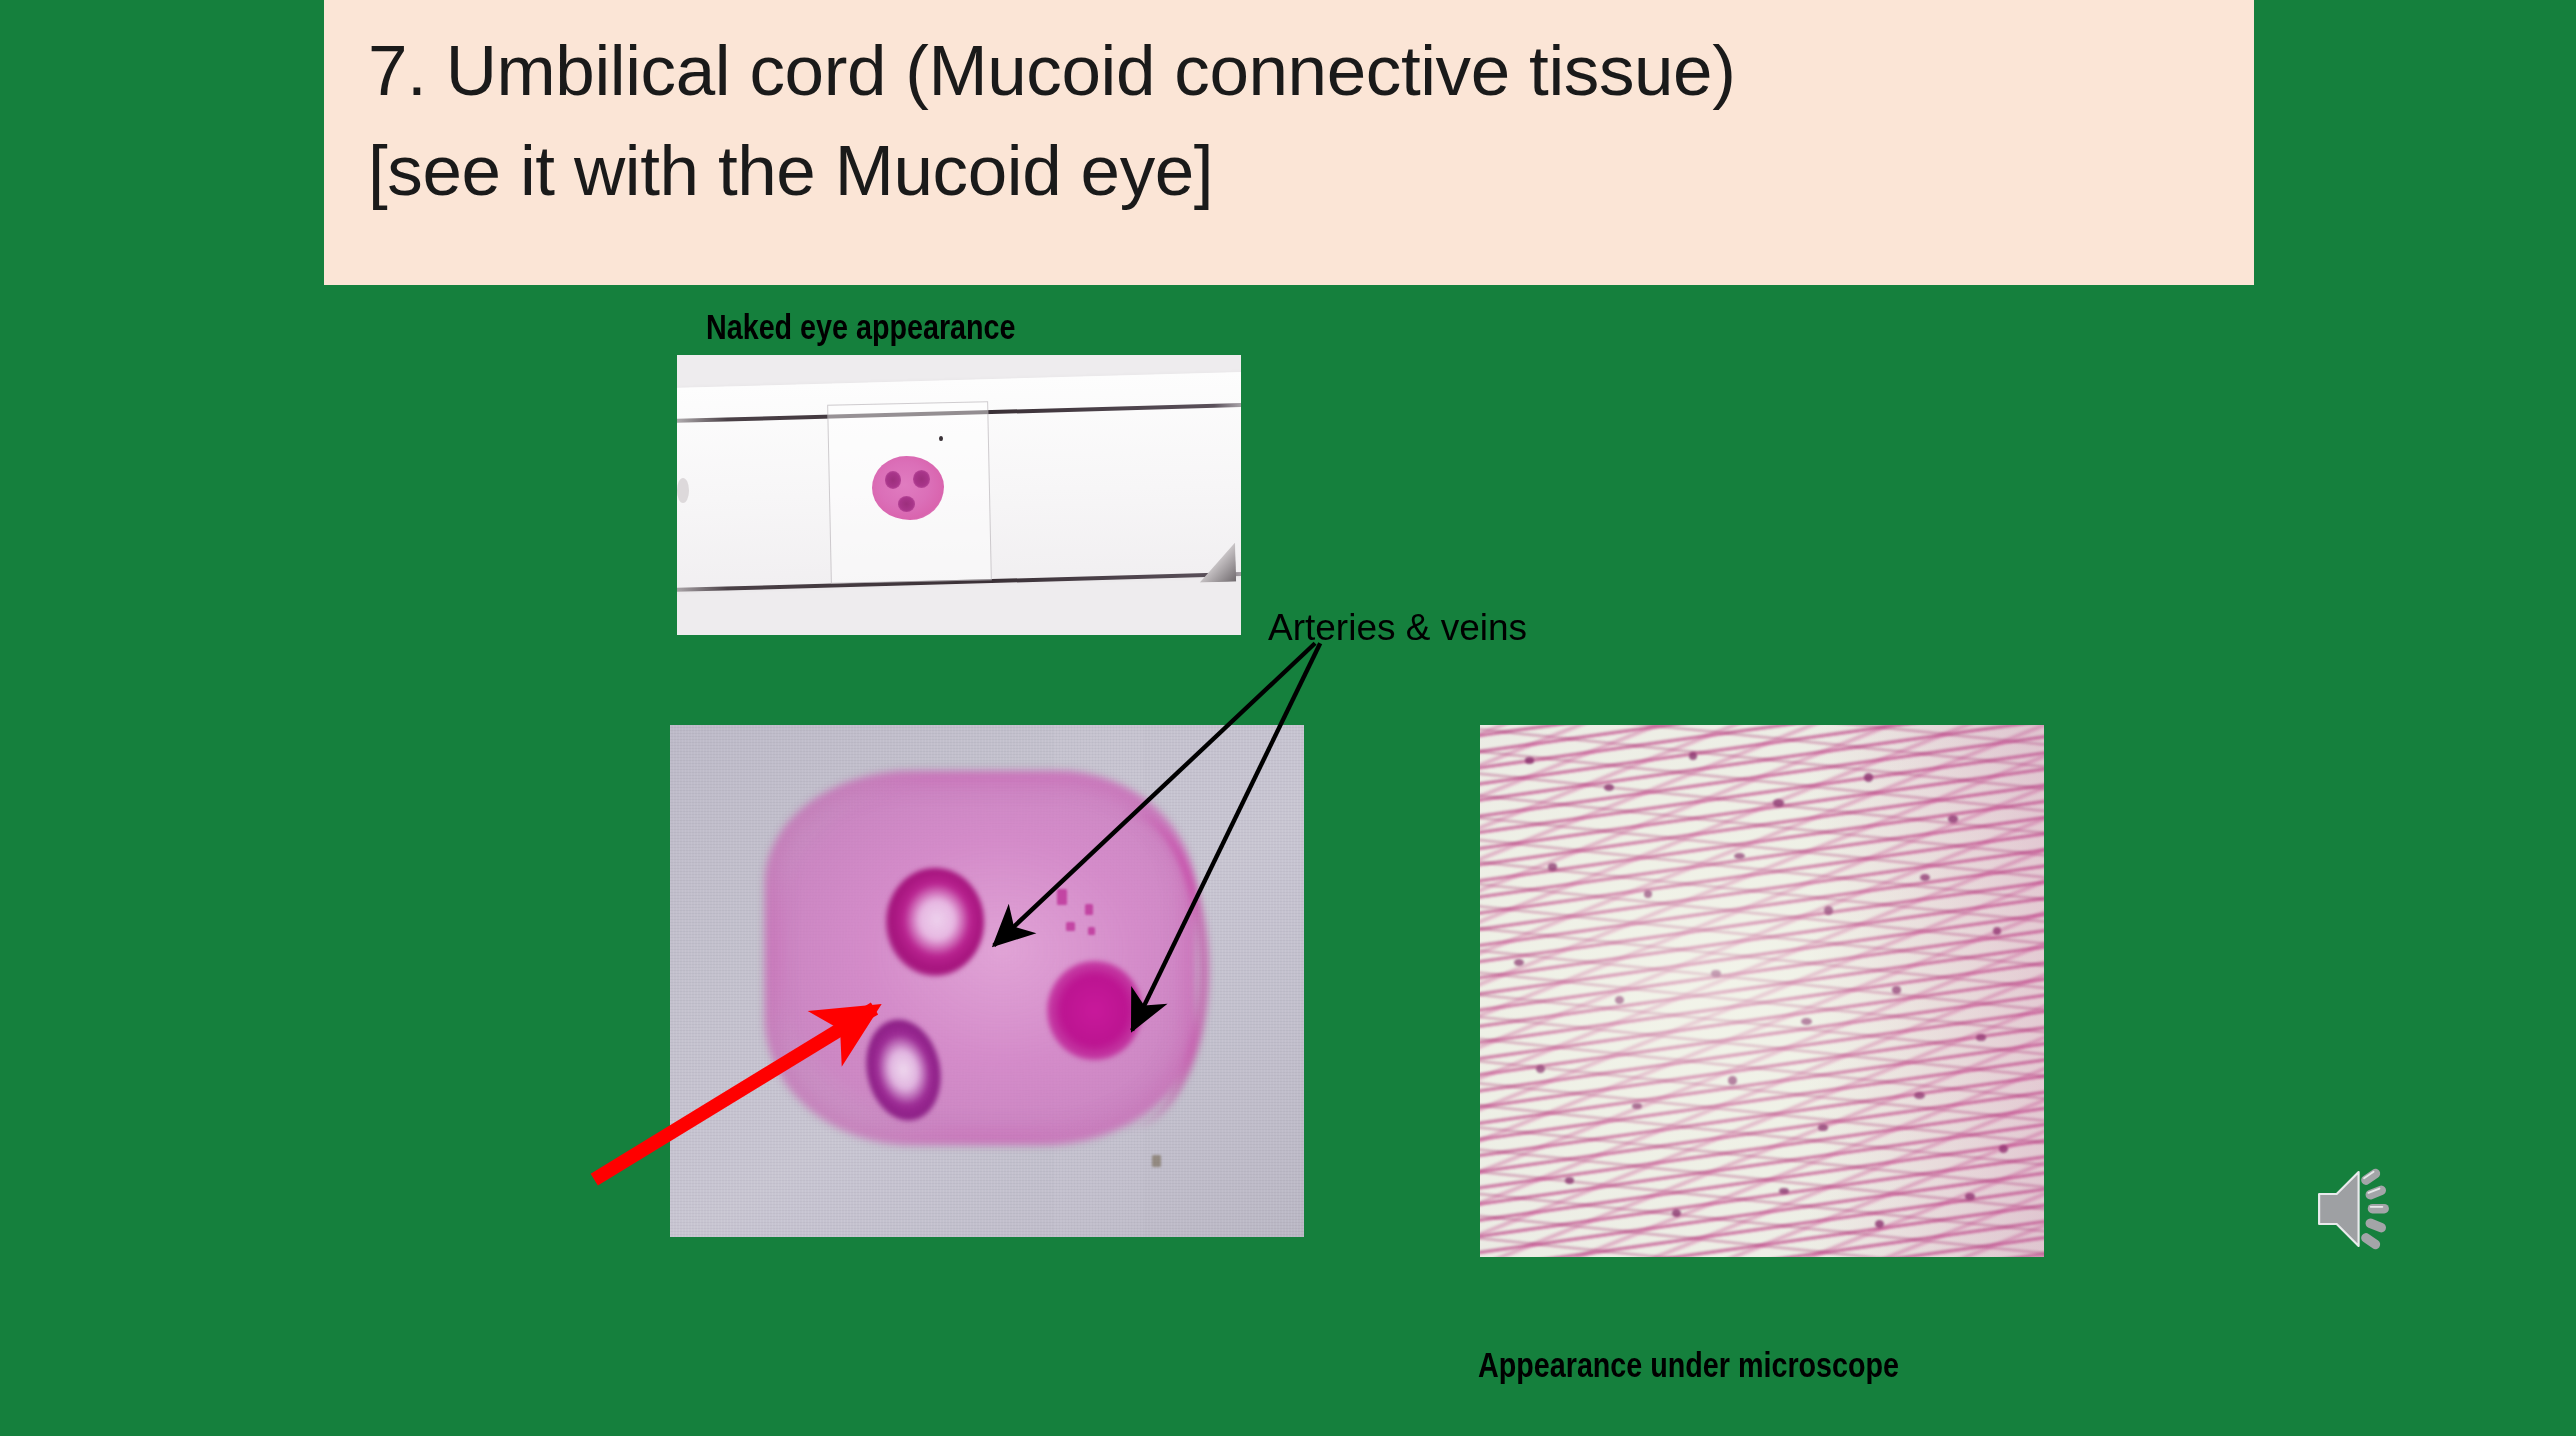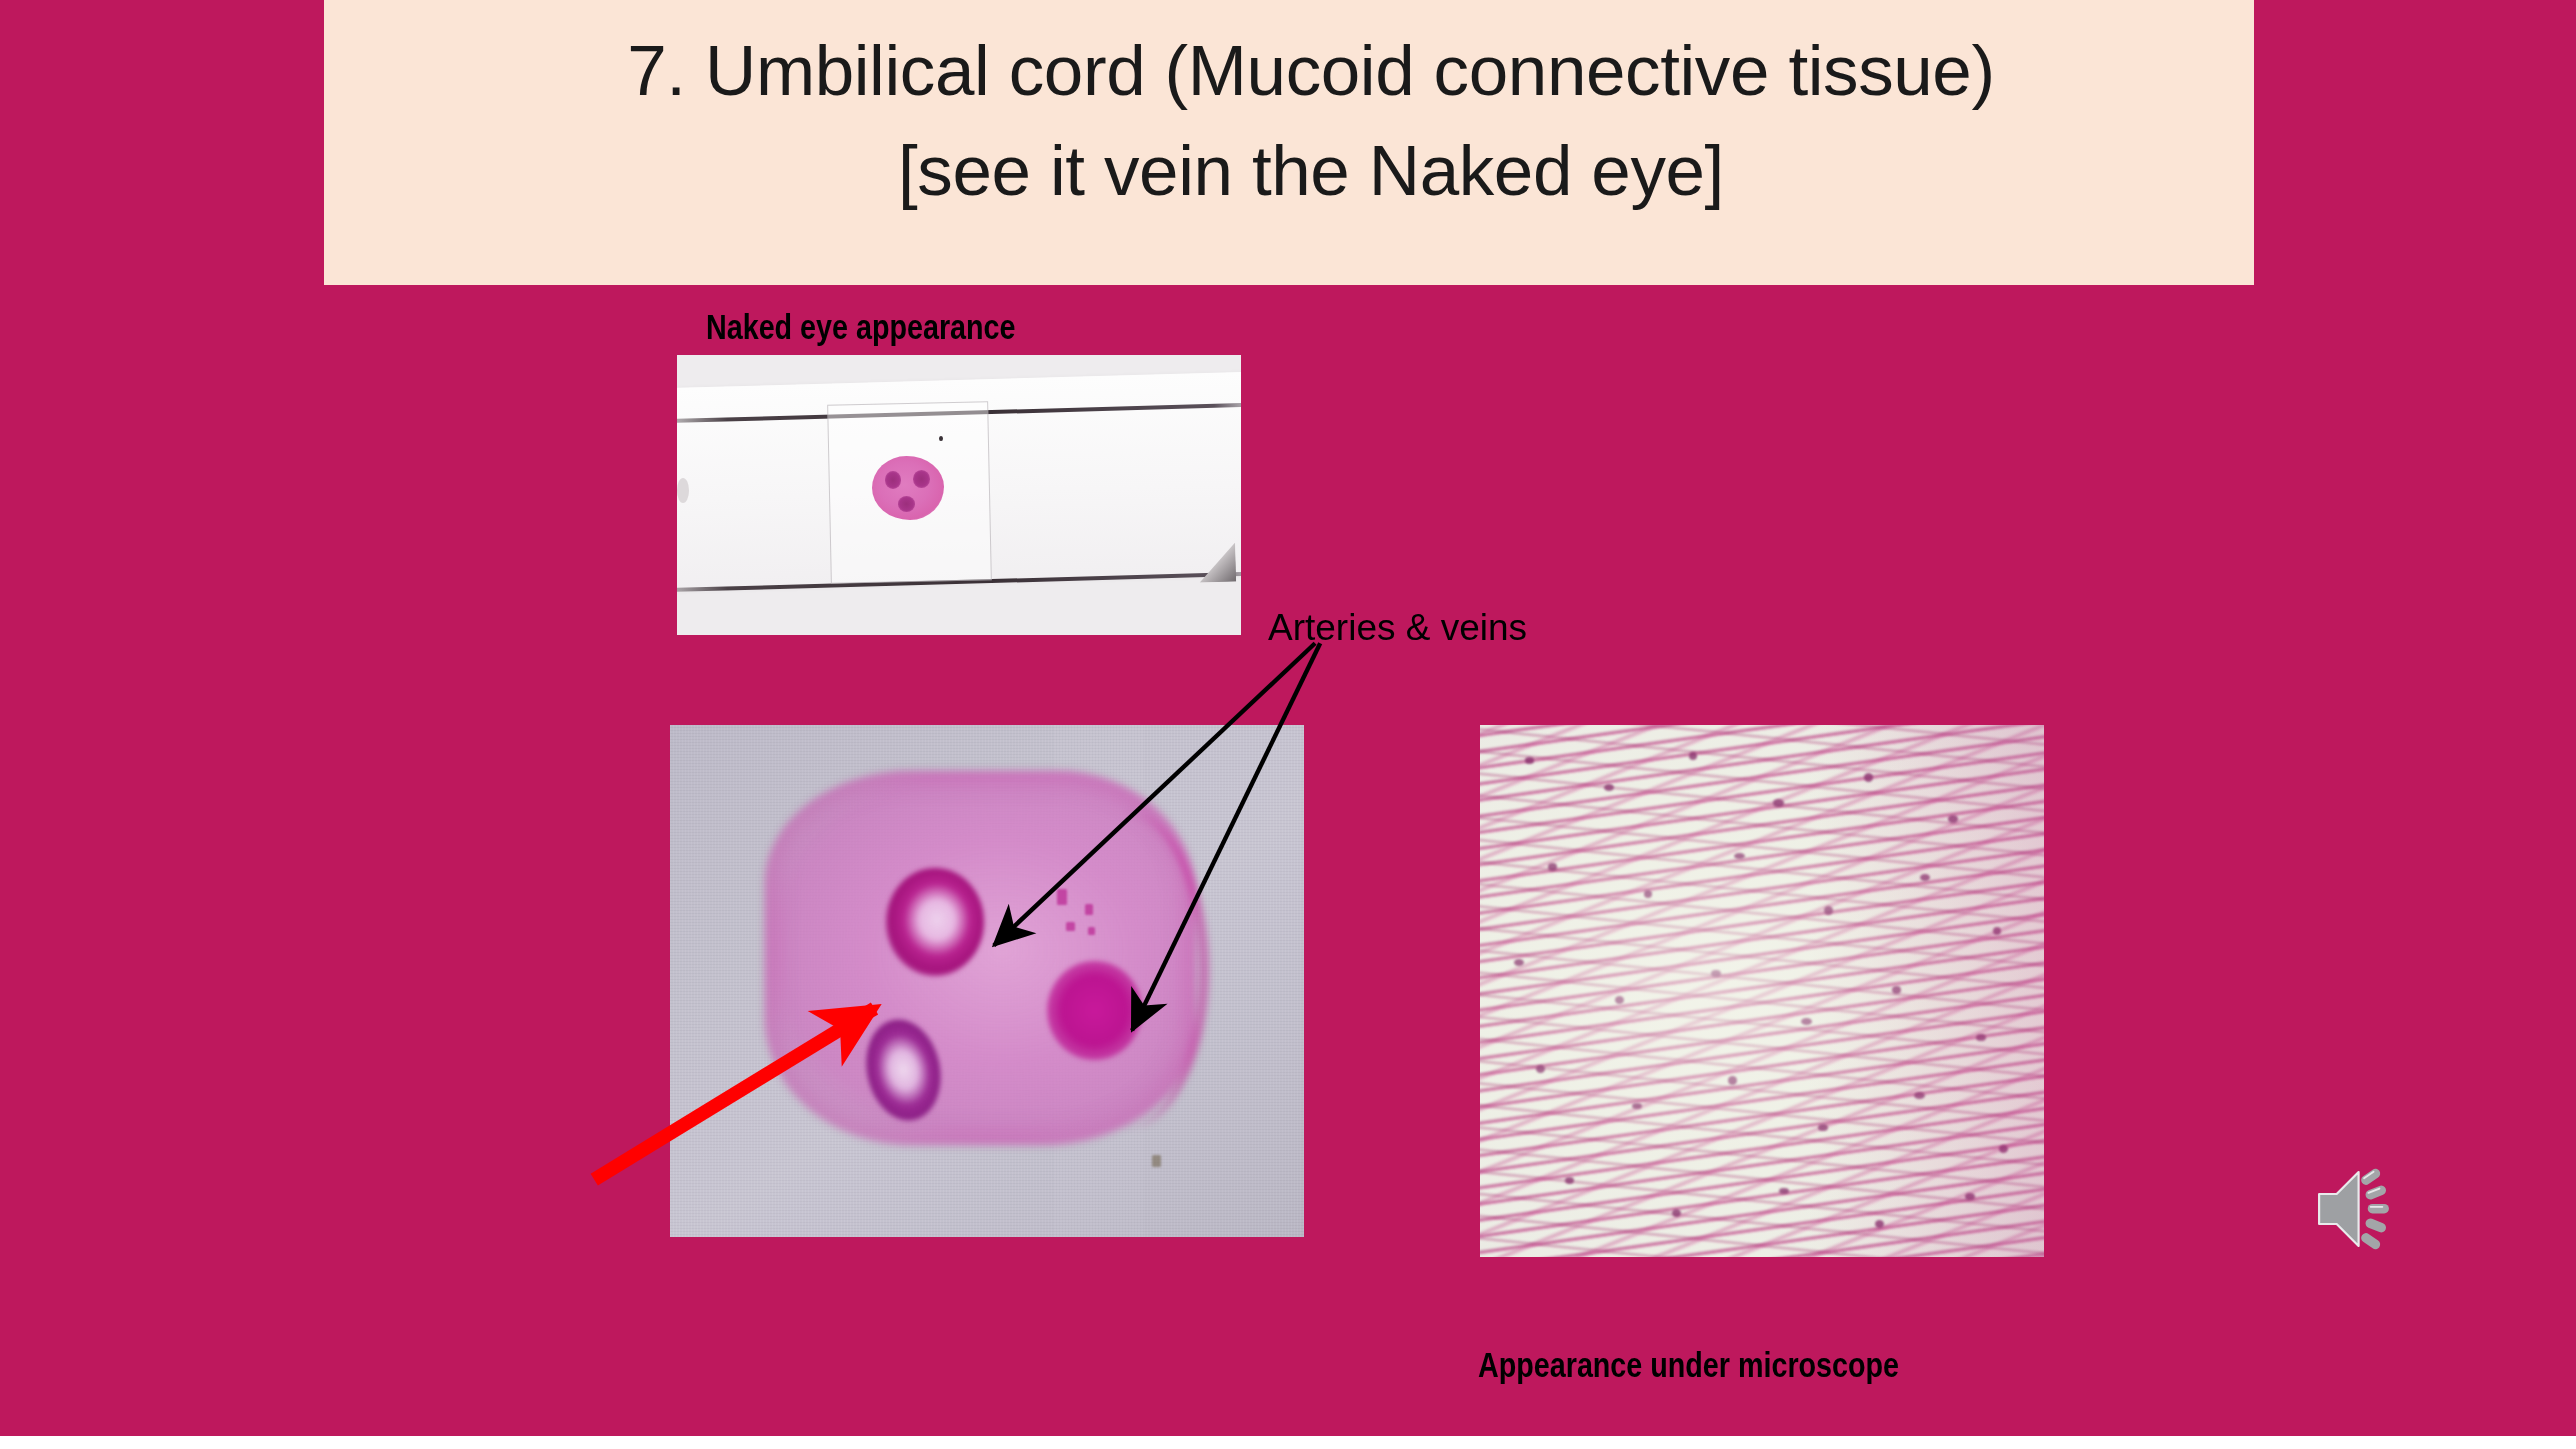--- a/index.html
+++ b/index.html
@@ -2,21 +2,21 @@
 <html style="font-size:11.7px"><head>
 <meta charset="utf-8">
 <style>
   * { margin:0; padding:0; box-sizing:border-box; }
   html, body {
     width:2576px; height:1449px;
     background:#ffffff;
     font-family:"Liberation Sans", sans-serif;
     overflow:hidden;
   }
-  #slide { position:relative; width:2576px; height:1436px; background:#be185d;text-align:center; }
+  #slide { position:relative; width:2576px; height:1436px; background:#15803d; }
 
   
   #title-banner {
     position:absolute; left:324px; top:0px; width:1930px; height:285px;
     background:#FBE5D6;
     padding:20.5px 0 0 44px;
   }
   #title-banner .line {
     font-family:"Liberation Sans", sans-serif;
     font-size:71px; line-height:1.42; color:#1a1a1a;
@@ -206,21 +206,21 @@
   
   #speaker-icon { position:absolute; left:2316px; top:1156px; width:121px; height:106px; }
 </style>
 </head>
 <body>
 
 <div id="slide">
 
   <div id="title-banner">
     <div class="line">7. Umbilical cord (Mucoid connective tissue)</div>
-    <div class="line">[see it vein  the Naked eye]</div>
+    <div class="line">[see it with  the Mucoid eye]</div>
   </div>
 
   <div class="caption-bold" id="caption-naked-eye">Naked eye appearance</div>
 
   <div id="photo-slide">
     <div class="bg"></div>
     <div class="glass"></div>
     <div class="glass-edge-top"></div>
     <div class="glass-edge-bot"></div>
     <div class="leftchip"></div>

